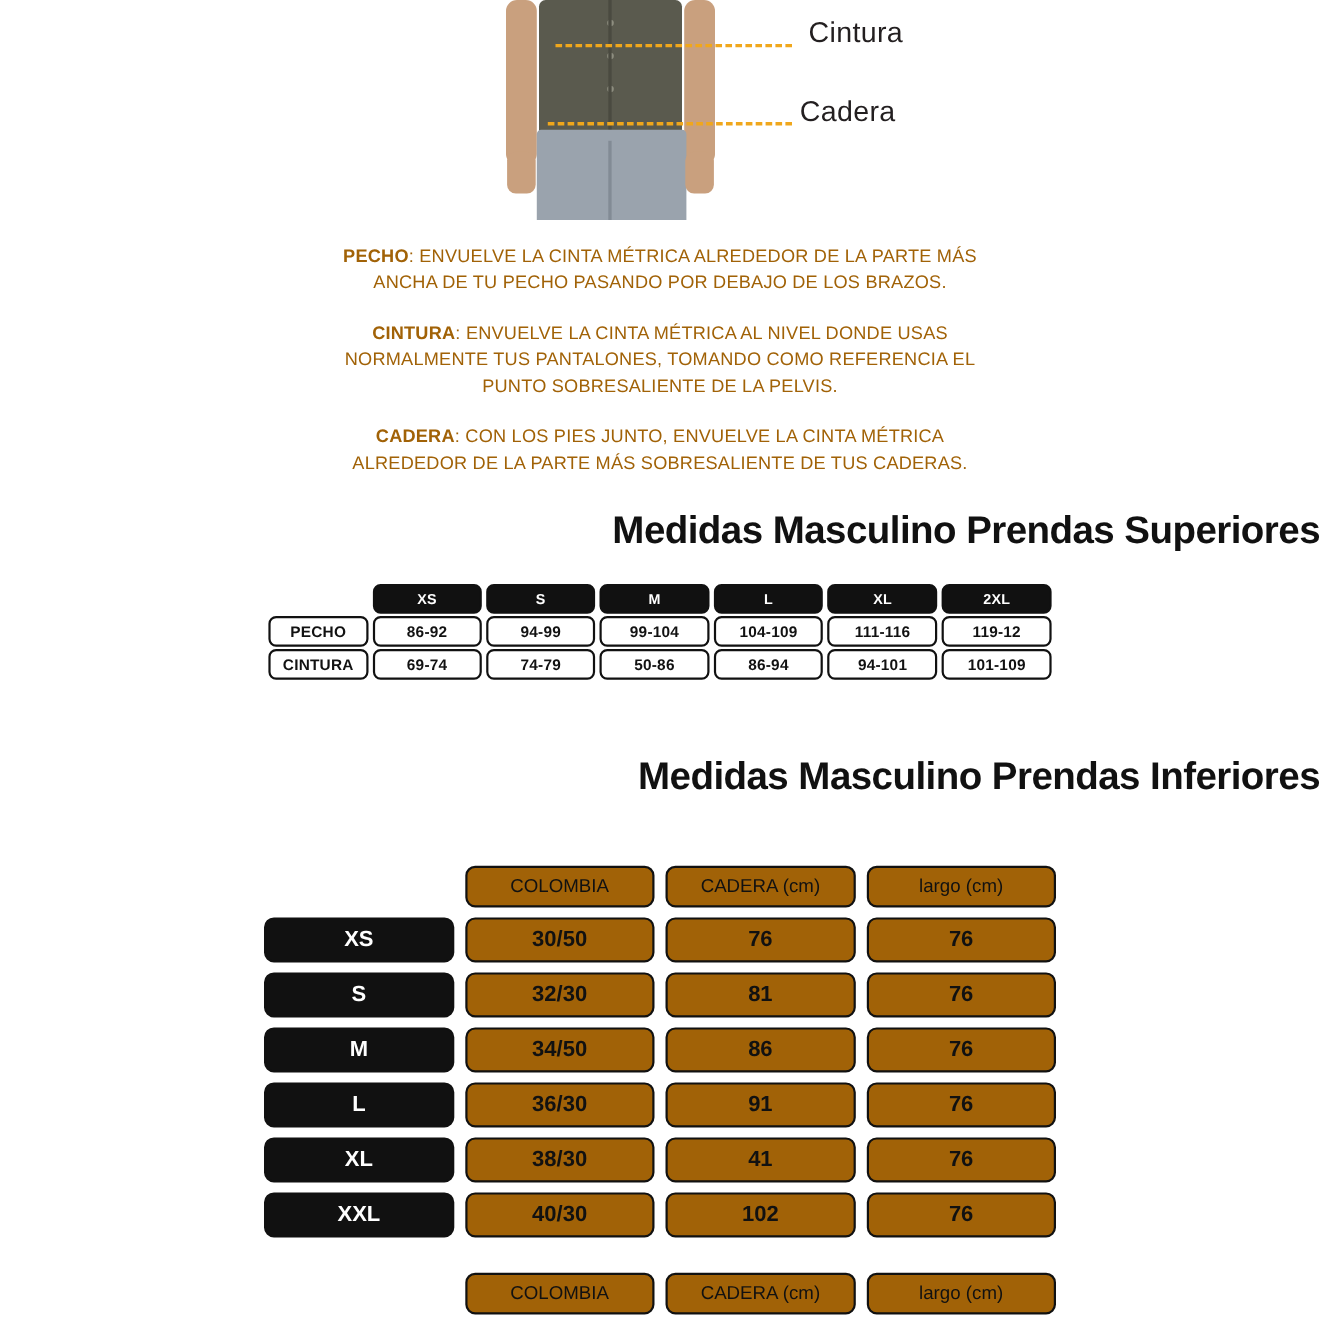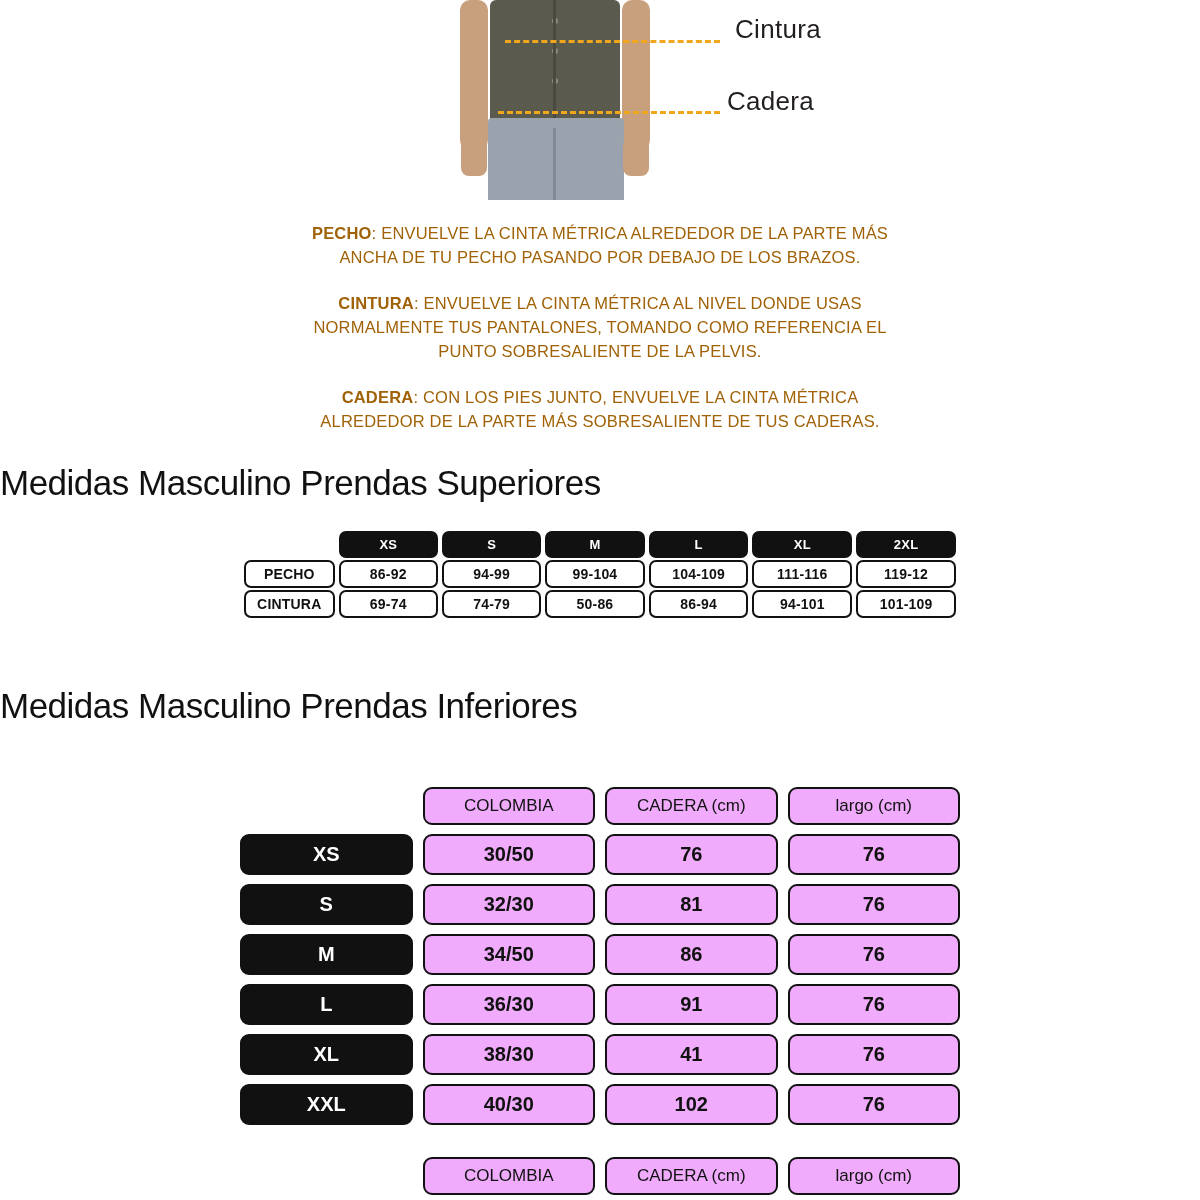--- a/index.html
+++ b/index.html
@@ -87,23 +87,23 @@
     font-size:16.5px;
     line-height:1.45;
     letter-spacing:.2px;
     margin:0 0 22px 0;
     color:#a16207;
   }
   .instr-p b{ font-weight:bold; }
 
   
   .sec-title{
-    text-align:left;
+    text-align:right;
     font-size:35px;
-    font-weight:normal;
+    font-weight:bold;
     letter-spacing:-.5px;
     color:#111;
     margin:30px 0 26px 0;
   }
   .sec-title-2{ margin-top:66px; margin-bottom:52px; }
 
   
   .tbl1{
     width:720px;
     margin:0 auto;
@@ -139,21 +139,21 @@
     border-spacing:10px 9px;
   }
   .tbl2 td{ padding:0; }
   .bigbox{
     border:2px solid #111;
     border-radius:9px;
     text-align:center;
     font-size:20px;
     font-weight:bold;
     padding:7px 0;
-    background:#f0abfc;
+    background:#a16207;
     color:#111;
   }
   .bigbox.hdr{ font-size:17px; font-weight:normal; }
   .bigbox.size{
     background:#111;
     color:#fff;
     border-color:#111;
   }
   .c-size{ width:150px; }
   .c-col{ width:150px; }

